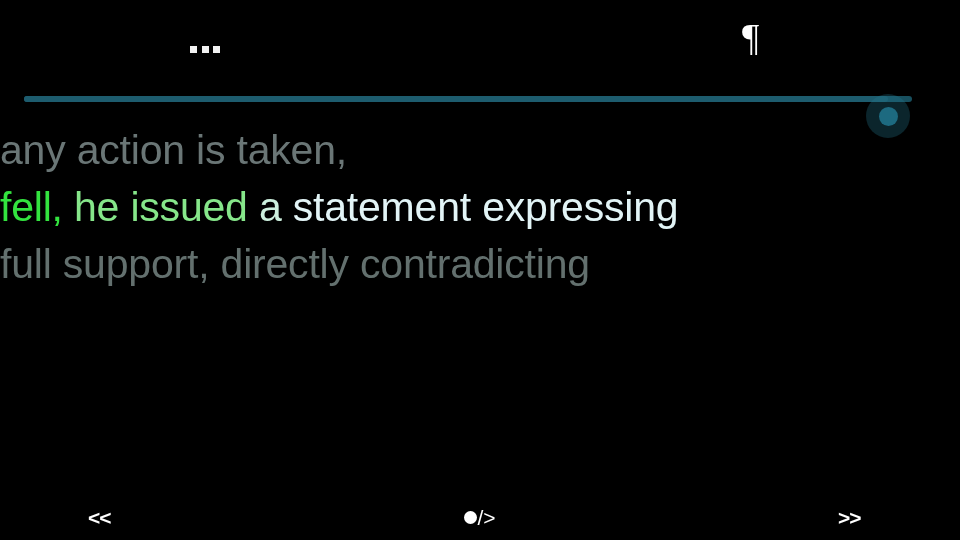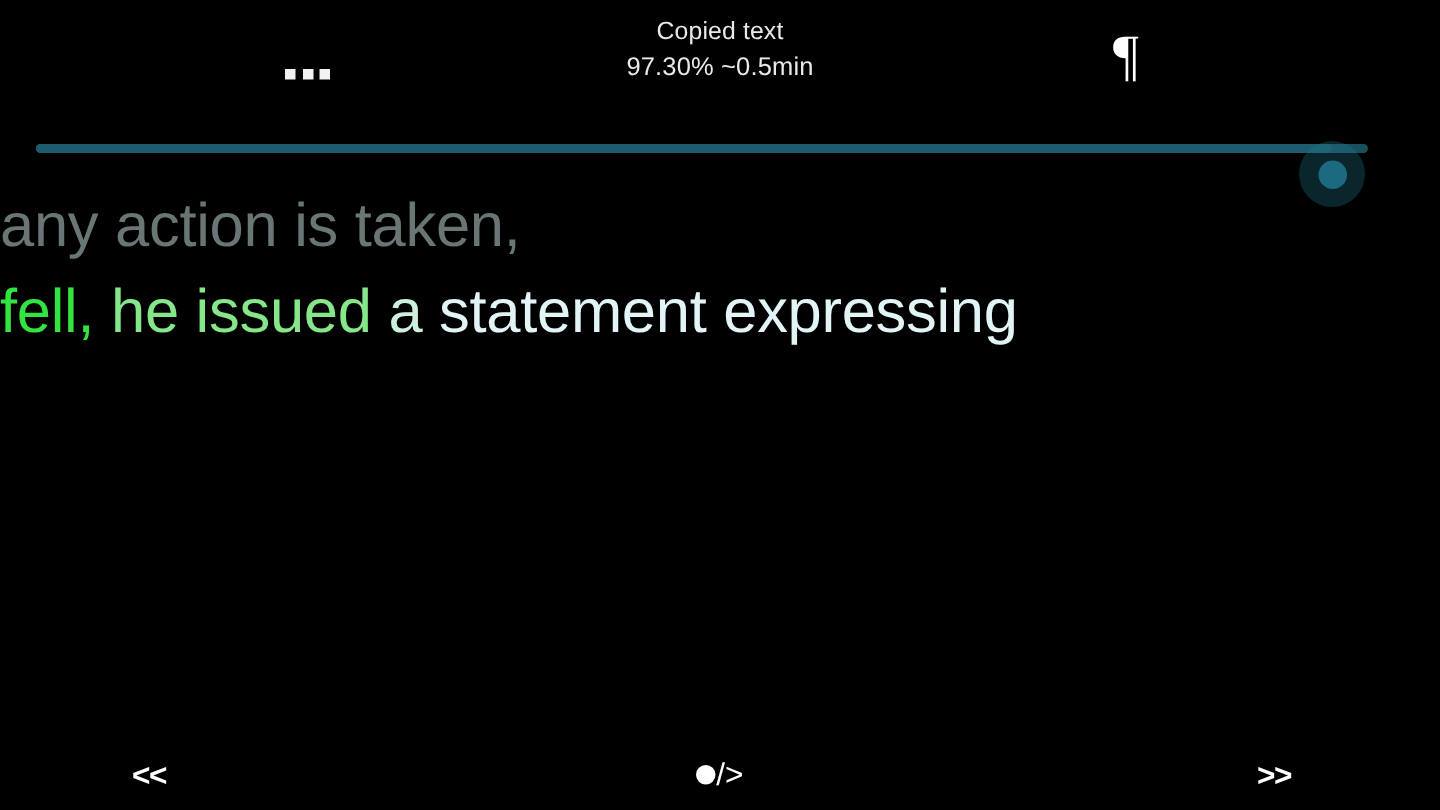--- a/index.html
+++ b/index.html
@@ -107,38 +107,35 @@
 <body>
 
 <div class="header">
 
   <div class="menu-dots">
     <i></i>
     <i></i>
     <i></i>
   </div>
 
-  <div class="title-block">
-    <span class="doc-title">Copied text</span>
-    <span class="doc-stats">97.30% ~0.5min</span>
-  </div>
 
   <div class="pilcrow">¶</div>
 </div>
 
 <div class="slider">
   <div class="slider-track" style="background: rgb(24, 80, 95);">
     <div class="slider-fill" id="sliderFill" style="width: 864.024px;"></div>
     <div class="slider-thumb" id="sliderThumb" style="left: 864.024px;"></div>
   </div>
 </div>
 
 <div class="reader" id="reader">
     <div class="rline"><span class="seg" style="color: rgb(106, 118, 118);">any action is taken,</span></div>
     <div class="rline"><span class="seg" style="color: rgb(51, 227, 63);">fell,</span><span class="seg" style="color: rgb(92, 226, 100);"> </span><span class="seg" style="color: rgb(134, 230, 138);">he issued</span><span class="seg" style="color: rgb(183, 236, 196);"> </span><span class="seg" style="color: rgb(205, 240, 222);">a</span><span class="seg" style="color: rgb(226, 244, 246);"> statement expressing</span></div>
+    <div class="rline"><span class="seg" style="color: rgb(99, 112, 110);">full support, directly contradicting</span></div>
   </div>
 
 <div class="controls">
   <div class="ctl ctl-prev">&lt;&lt;</div>
   <div class="ctl ctl-play">
     <span class="dot"></span><span class="sep">/&gt;</span>
   </div>
   <div class="ctl ctl-next">&gt;&gt;</div>
 </div>
 

